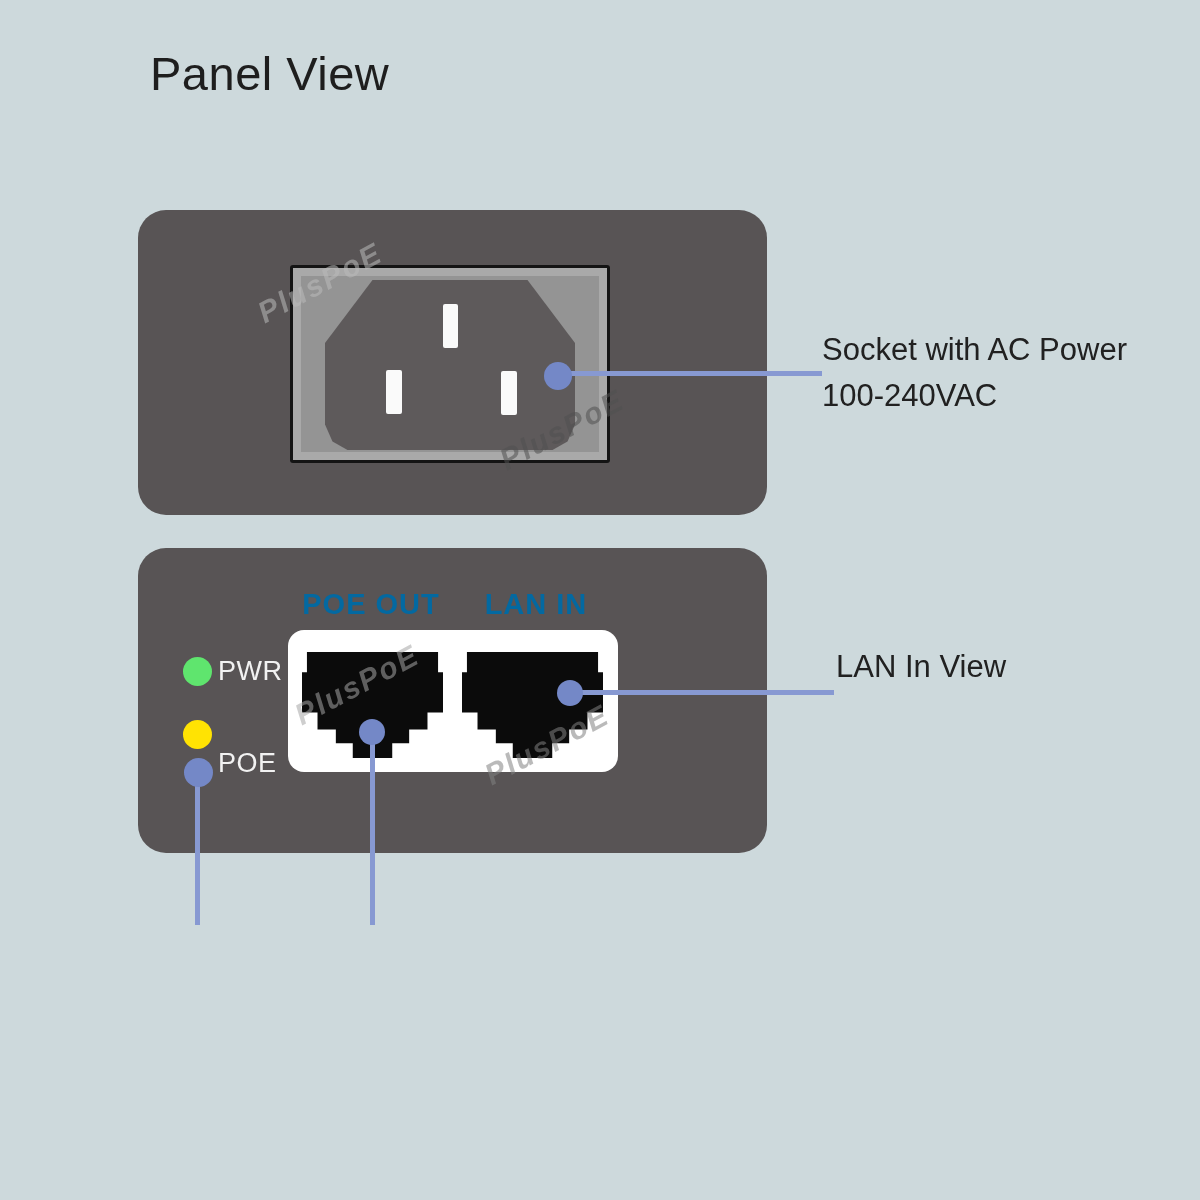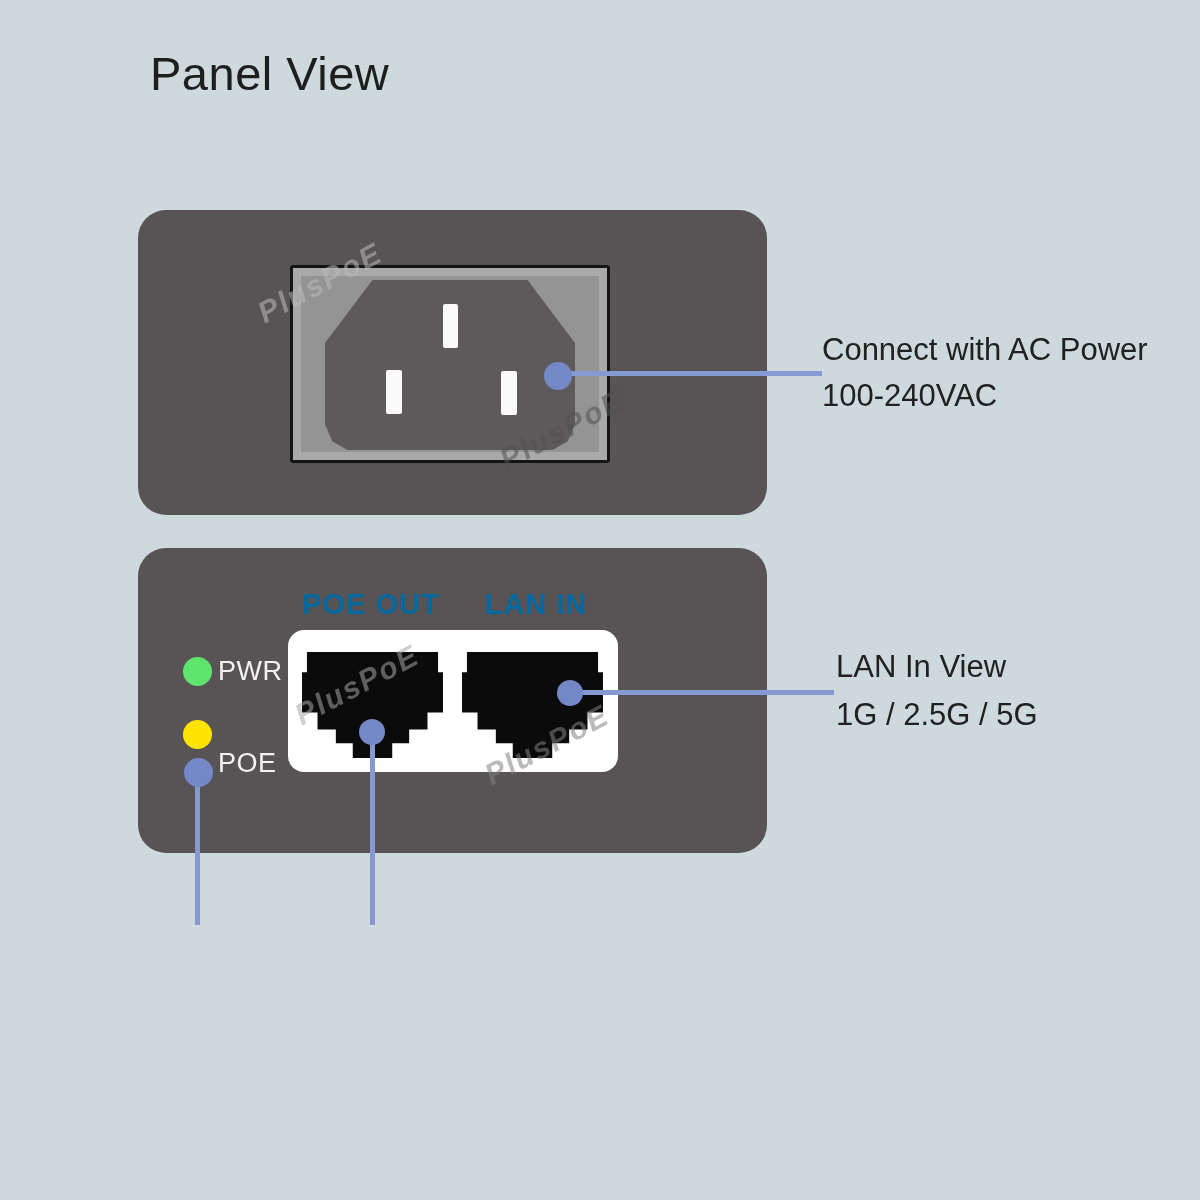--- a/index.html
+++ b/index.html
@@ -134,21 +134,21 @@
     <div class="abs socket-inlet"></div>
   </div>
   <div class="abs pin pin-top"></div>
   <div class="abs pin pin-left"></div>
   <div class="abs pin pin-right"></div>
 
   <div class="abs cline ac-line"></div>
   <div class="abs dot ac-dot"></div>
 
   <div class="abs callout-text ac-callout">
-    <div>Connect with AC Power</div>
+    <div>Socket with AC Power</div>
     <div>100-240VAC</div>
   </div>
 
   <div class="abs panel front-panel"></div>
 
   <div class="abs port-label poe-out-label">POE OUT</div>
   <div class="abs port-label lan-in-label">LAN IN</div>
 
   <div class="abs port-plate">
     <div class="abs rj45 rj45-poe"></div>
@@ -163,21 +163,20 @@
   <div class="abs cline lan-line"></div>
   <div class="abs cline led-vline"></div>
   <div class="abs cline poe-vline"></div>
 
   <div class="abs dot ind-dot"></div>
   <div class="abs dot poe-port-dot"></div>
   <div class="abs dot lan-port-dot"></div>
 
   <div class="abs callout-text lan-callout">
     <div>LAN In View</div>
-    <div>1G / 2.5G / 5G</div>
   </div>
 
 
 
   <div class="abs wm wm1">PlusPoE</div>
   <div class="abs wm wm2">PlusPoE</div>
   <div class="abs wm wm3">PlusPoE</div>
   <div class="abs wm wm4">PlusPoE</div>
 
 </div>

